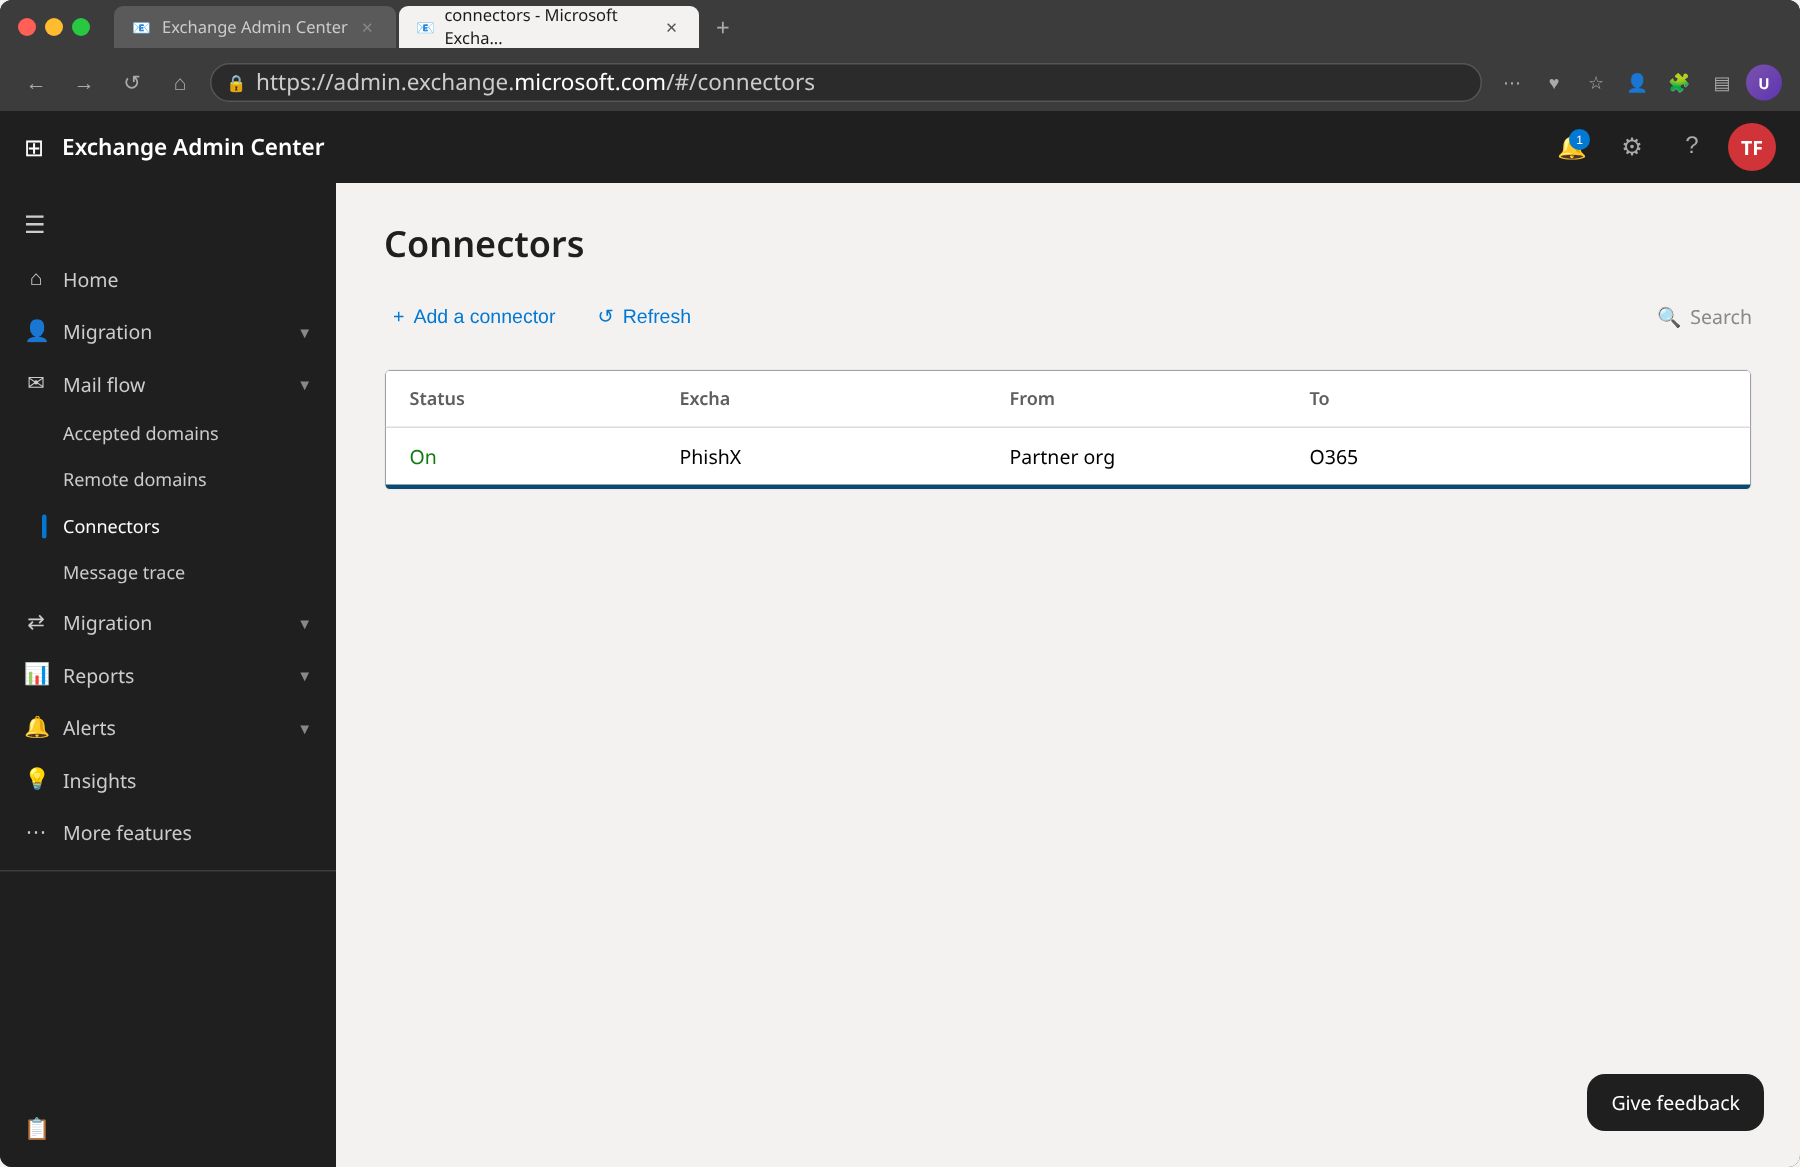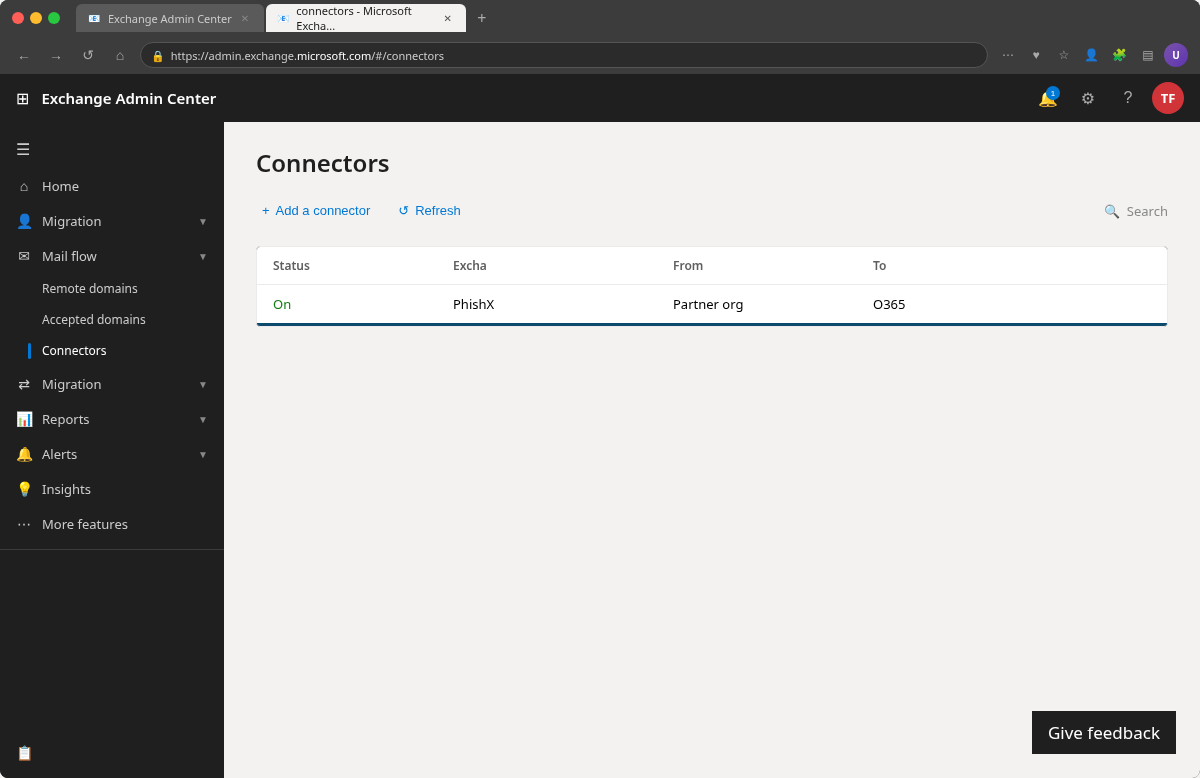--- a/index.html
+++ b/index.html
@@ -130,21 +130,21 @@
       display: flex;
       align-items: center;
       padding: 0 10px;
       gap: 6px;
       color: #ccc;
       font-size: 11px;
     }
 
     .address-url {
       color: #ccc;
-      font-size: 11px;
+      font-size: 15px;
     }
     .address-url .url-domain { color: #fff; }
 
     .nav-actions {
       display: flex;
       gap: 4px;
     }
 
     .nav-action-btn {
       background: none;
@@ -439,22 +439,22 @@
 
     
     .give-feedback-btn {
       position: fixed;
       bottom: 24px;
       right: 24px;
       background: #1f1f1f;
       color: #fff;
       border: none;
       padding: 10px 16px;
-      border-radius: 0;
-      font-size: 17px;
+      border-radius: 12px;
+      font-size: 13px;
       cursor: pointer;
       font-family: 'Segoe UI', system-ui, sans-serif;
     }
   </style>
 </head>
 <body>
 
 <div class="browser-chrome">
 
   <div class="title-bar">
@@ -540,27 +540,30 @@
         <div class="sidebar-item expandable">
           <div class="sidebar-item-left">
             <span class="sidebar-icon">✉</span>
             <span>Mail flow</span>
           </div>
           <span class="sidebar-chevron">▼</span>
         </div>
 
         <div class="sidebar-sub-items">
           <div class="sidebar-sub-item">
+            <span>Accepted domains</span>
+          </div>
+          <div class="sidebar-sub-item">
             <span>Remote domains</span>
-          </div>
-          <div class="sidebar-sub-item">
-            <span>Accepted domains</span>
           </div>
           <div class="sidebar-sub-item active">
             <span>Connectors</span>
+          </div>
+          <div class="sidebar-sub-item">
+            <span>Message trace</span>
           </div>
         </div>
 
         <div class="sidebar-item expandable">
           <div class="sidebar-item-left">
             <span class="sidebar-icon">⇄</span>
             <span>Migration</span>
           </div>
           <span class="sidebar-chevron">▼</span>
         </div>

